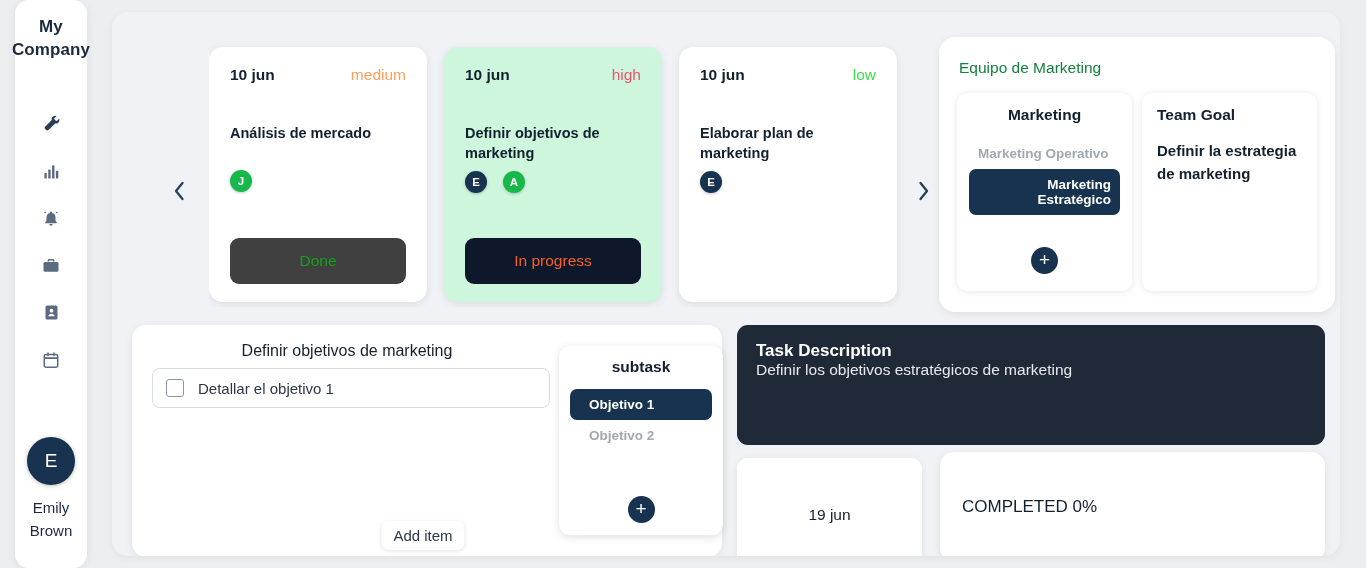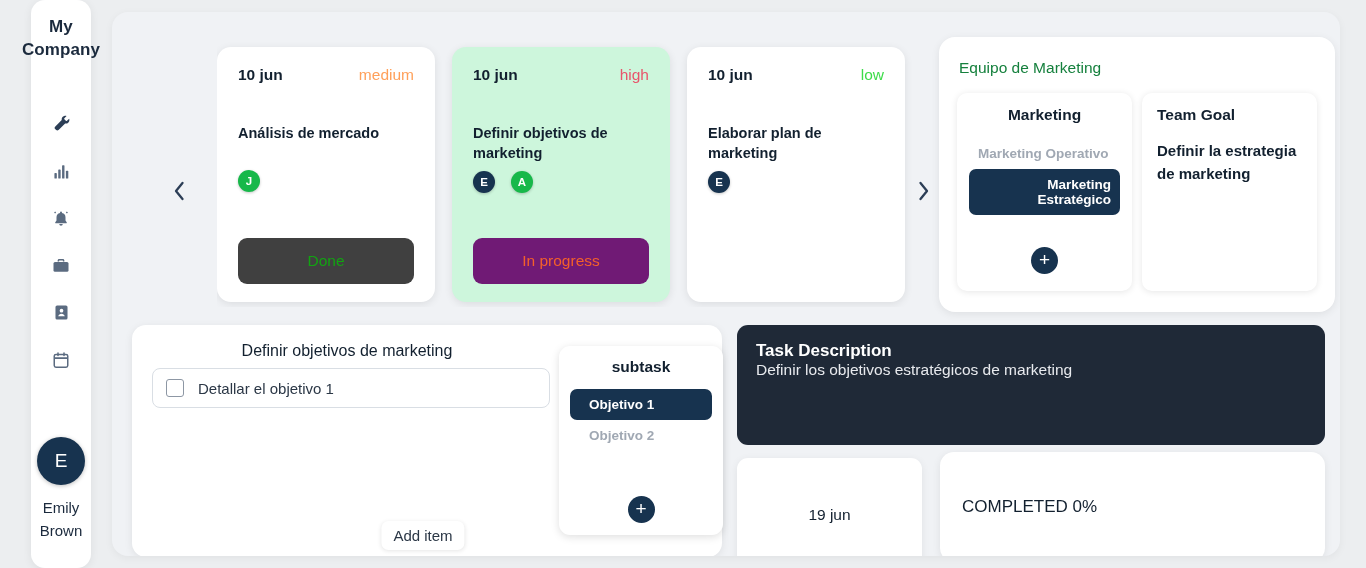--- a/index.html
+++ b/index.html
@@ -13,30 +13,29 @@
   .app {
     position: relative;
     width: 1366px; height: 568px;
     display: flex;
   }
 
   
   .sidebar {
     position: absolute;
     left: 15px; top: 0;
-    width: 60px; height: 568px;
+    width: 72px; height: 568px;
     background: #ffffff;
     border-radius: 14px;
     box-shadow: 0 2px 10px rgba(0,0,0,0.07);
     display: flex;
     flex-direction: column;
     align-items: center;
     padding-top: 16px;
     z-index: 5;
-    margin-left: 16px;
   }
   .brand {
     font-size: 17px;
     font-weight: bold;
     color: #1b2a3d;
     text-align: center;
     line-height: 1.35;
     letter-spacing: .1px;
   }
   .nav-icons {
@@ -107,21 +106,20 @@
     cursor: pointer;
   }
   .arrow.left { left: 31px; }
   .arrow.right { left: 775px; }
 
   .cards-viewport {
     position: absolute;
     left: 74px; top: 0;
     width: 780px; height: 275px;
     overflow: hidden;
-    margin-left: 8px;
   }
   .cards-track {
     display: flex;
     gap: 17px;
     padding-top: 15px;
   }
   .task-card {
     flex: 0 0 218px;
     height: 255px;
     background: #ffffff;
@@ -173,21 +171,21 @@
     margin-top: auto;
     height: 46px;
     border: none;
     border-radius: 9px;
     font-size: 15.5px;
     font-family: inherit;
     cursor: pointer;
     display: flex; align-items: center; justify-content: center;
   }
   .st-done     { background: #404040; color: #12a312; text-align: center; }
-  .st-progress { background: #701a75; color: #f4602a; }
+  .st-progress { background: #0f172a; color: #f4602a; }
   .st-stuck    { background: #fb5a5a; color: #8c1420; }
 
   
   .team-panel {
     position: absolute;
     left: 827px; top: 25px;
     width: 396px; height: 275px;
     background: #ffffff;
     border-radius: 16px;
     box-shadow: 0 2px 9px rgba(0,0,0,0.08);

